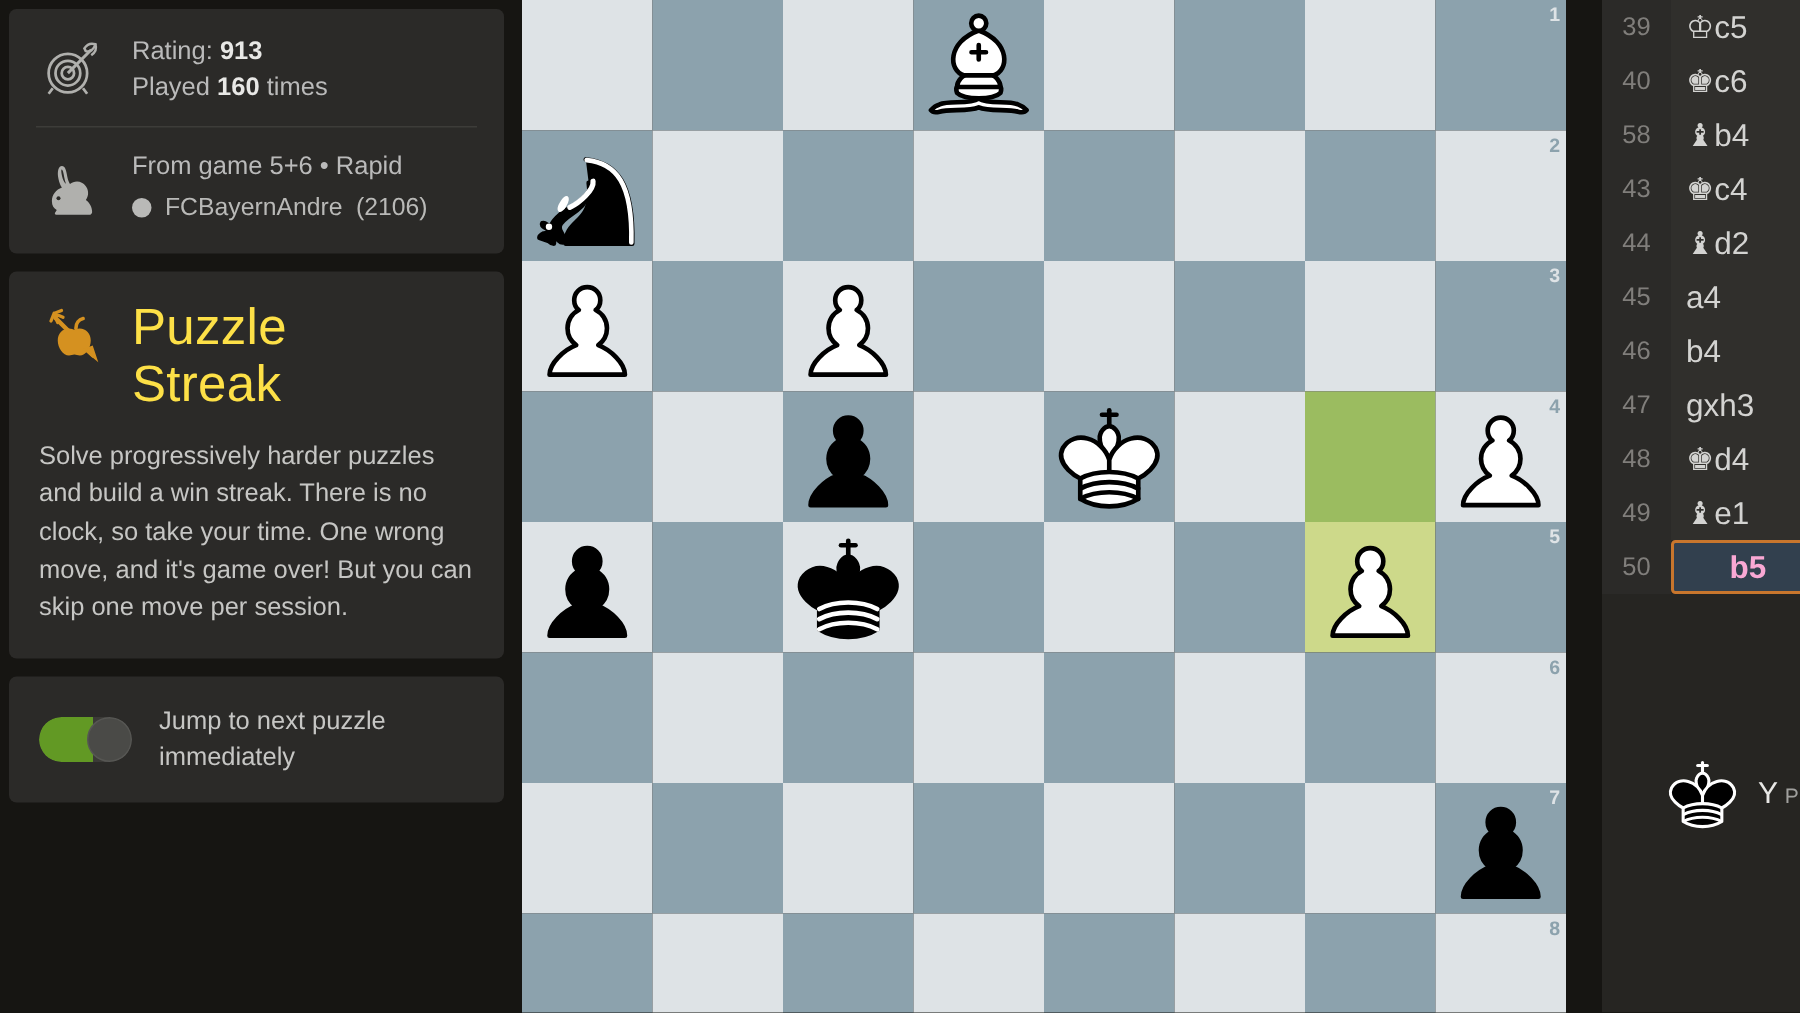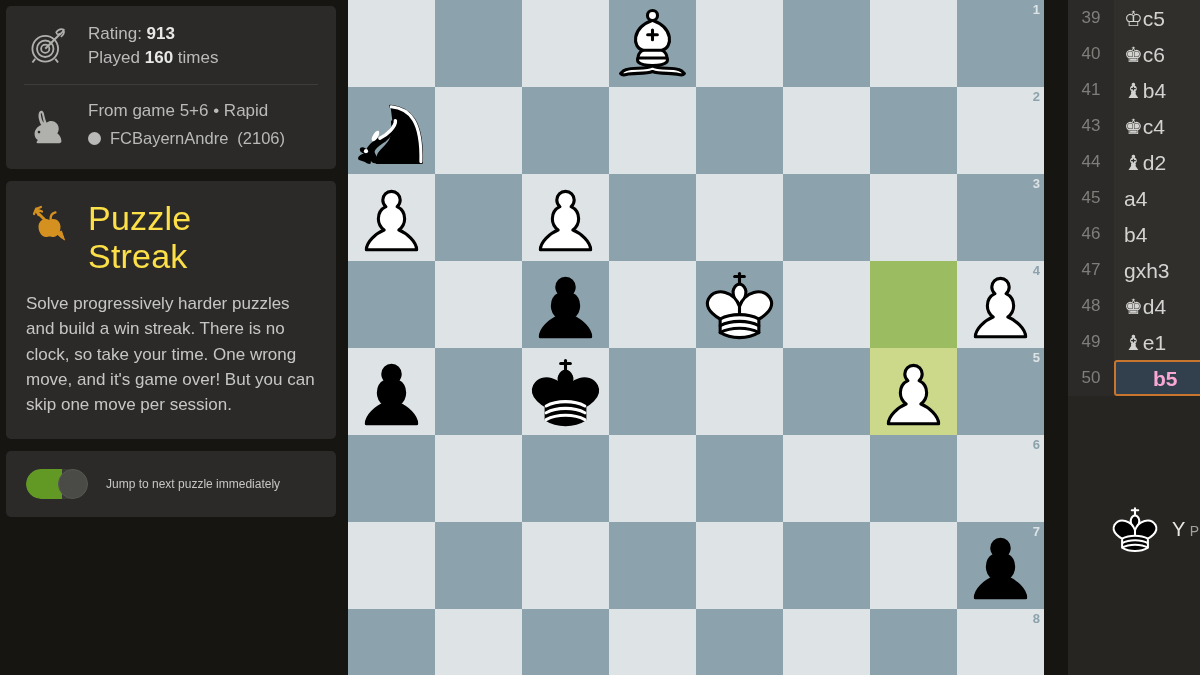--- a/index.html
+++ b/index.html
@@ -103,21 +103,21 @@
     background: #629924;
     border-radius: 16px 0 0 16px;
   }
   .switch .knob {
     position: absolute; right: 0; top: 0;
     width: 30px; height: 30px; border-radius: 50%;
     background: #4a4a47;
     border: 1px solid #565653;
   }
   .toggle-label {
-    color: #c6c6c4; font-size: 12px; line-height: 1.4;
+    color: #c6c6c4; font-size: 17px; line-height: 1.4;
   }
 
   
   .board-wrap {
     position: absolute;
     left: 348px; top: 0;
     width: 696px; height: 675px;
   }
   .board {
     position: relative;
@@ -476,21 +476,21 @@
             <span class="move-san">♔c5</span>
           </span>
         </div>
         <div class="move-row">
           <span class="move-index">40</span>
           <span class="move-san-wrap">
             <span class="move-san">♚c6</span>
           </span>
         </div>
         <div class="move-row">
-          <span class="move-index">41</span>
+          <span class="move-index">58</span>
           <span class="move-san-wrap">
             <span class="move-san">♝b4</span>
           </span>
         </div>
         <div class="move-row">
           <span class="move-index">43</span>
           <span class="move-san-wrap">
             <span class="move-san">♚c4</span>
           </span>
         </div>

